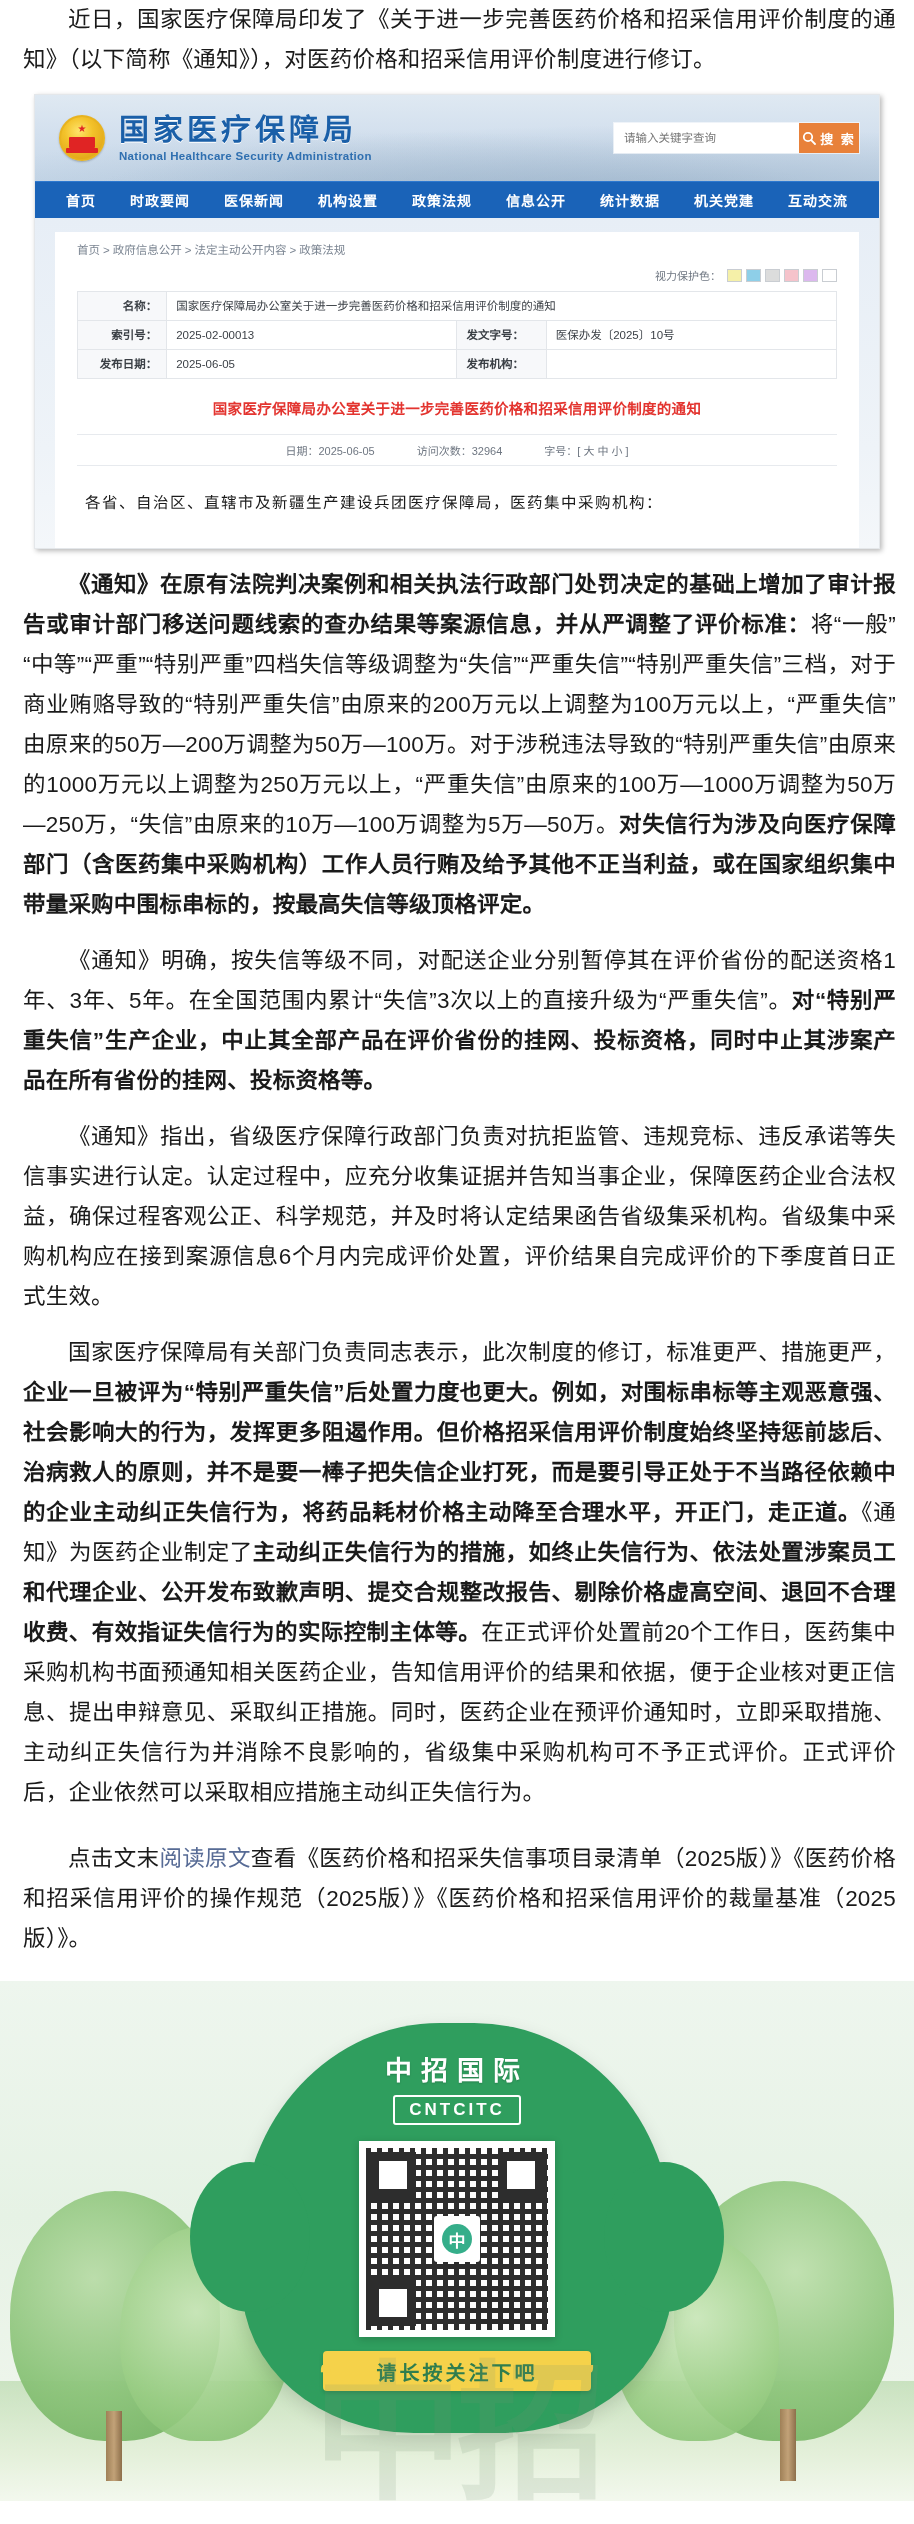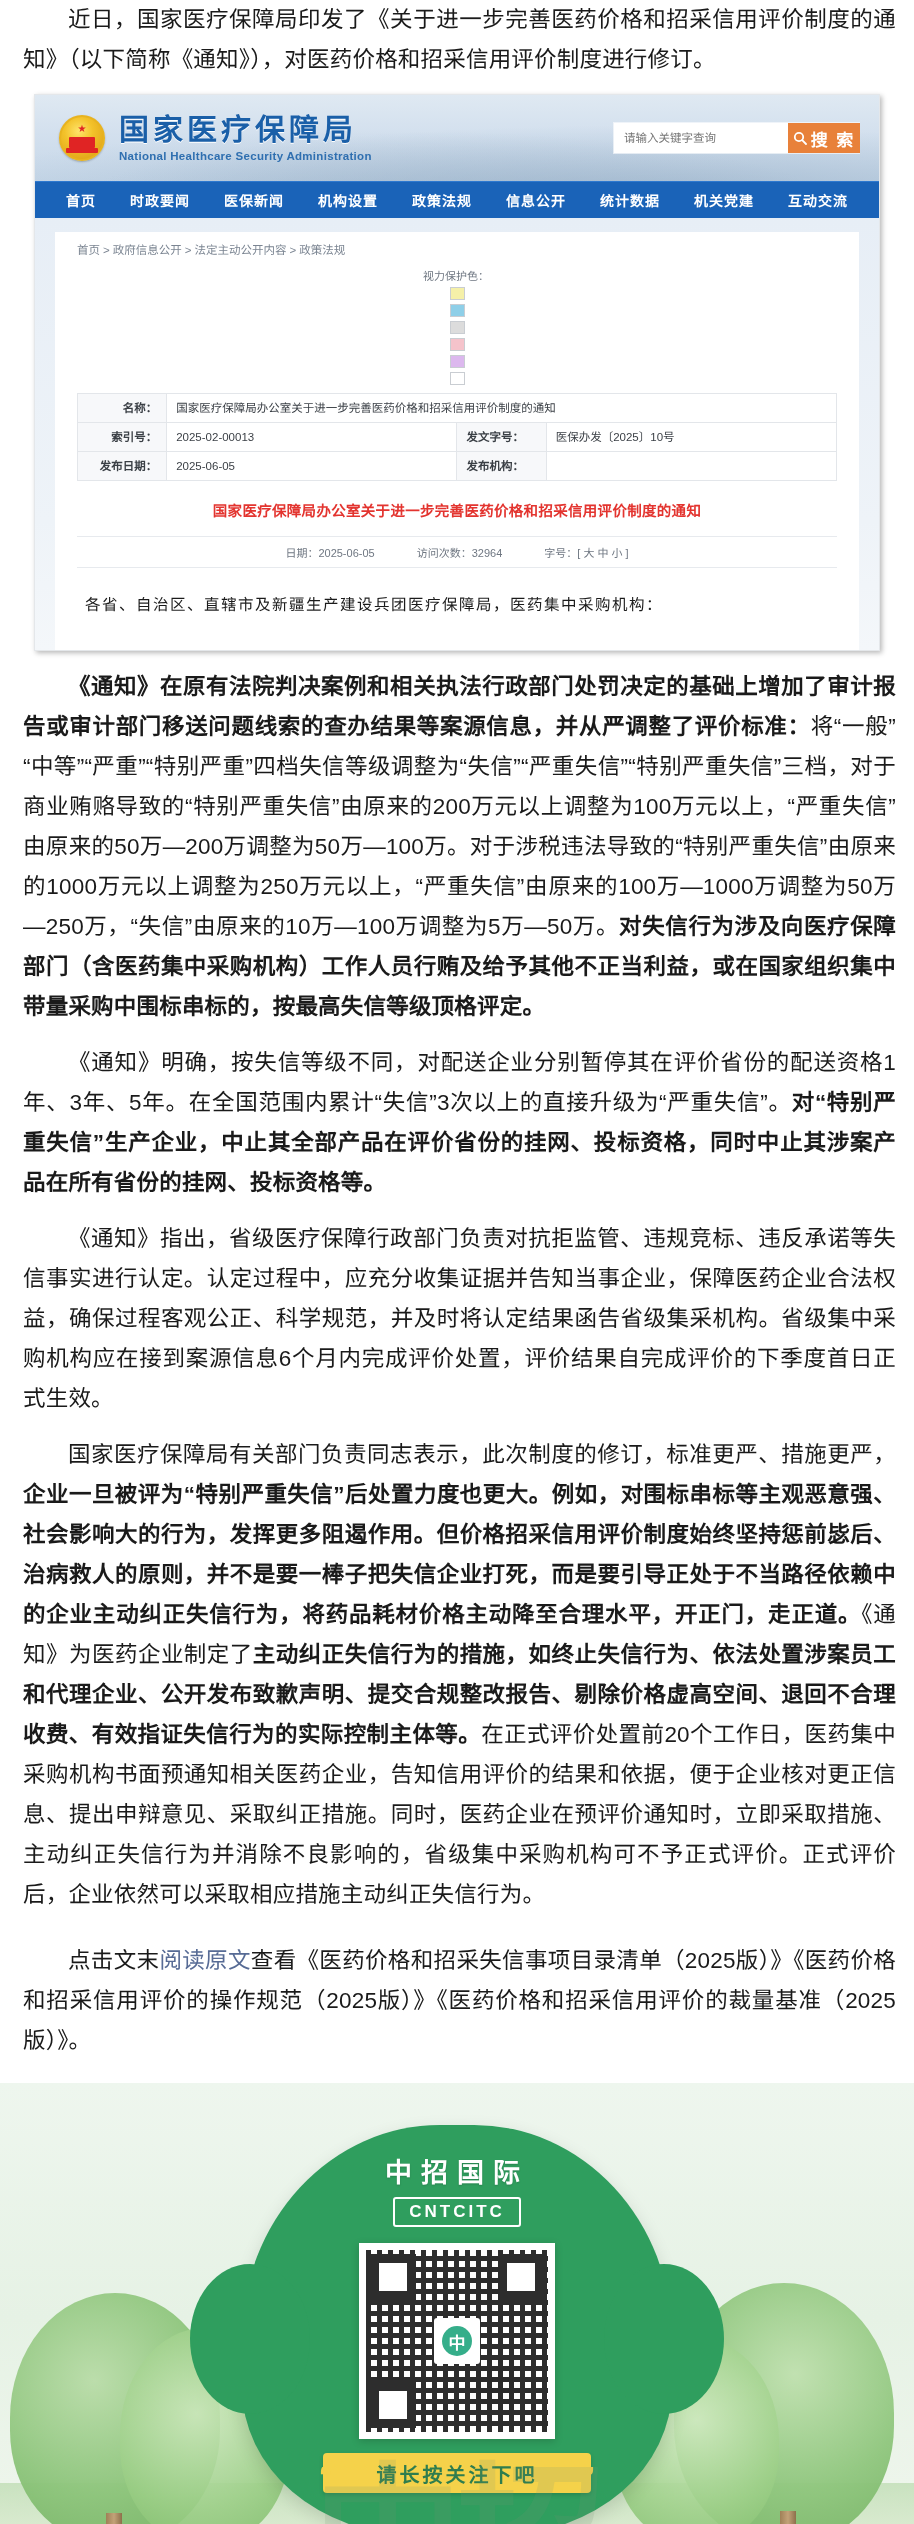--- a/index.html
+++ b/index.html
@@ -89,23 +89,23 @@
     margin-left: auto; display: flex; align-items: stretch;
     width: 245px; height: 30px;
     background: #fff; box-shadow: 0 0 0 1px rgba(255,255,255,.6);
   }
   .search-box input {
     flex: 1 1 auto; border: 0; outline: 0; padding: 12px 10px;
     font-size: 11.5px; color: #9aa0a6; background: #fff;
     font-family: Liberation Sans, sans-serif;
   }
   .search-btn {
-    flex: 0 0 auto; width: 72px; background: #e8813a; color: #fff;
+    flex: 0 0 auto; width: 60px; background: #e8813a; color: #fff;
     display:flex; align-items:center; justify-content:center; gap:4px;
-    font-size: 17px; font-weight: bold; letter-spacing: 2px; cursor: pointer;
+    font-size: 13px; font-weight: bold; letter-spacing: 2px; cursor: pointer;
   }
   .search-btn svg { display:block; }
 
   
   .site-nav {
     height: 37px; background: #1a63b8;
     display: flex; align-items: center; justify-content: center; gap: 34px;
     border-top: 1px solid #2d78cf;
   }
   .site-nav .nav-item {
@@ -120,21 +120,21 @@
     padding: 14px 20px 0 20px;
   }
   .site-card { background: #fff; padding: 5px 22px 0 22px; }
   .crumb {
     font-size: 11.5px; color: #7b8592; padding: 4px 0 8px 0;
     border-bottom: 0;
   }
   .crumb span.sep { margin: 0 3px; }
   .crumb a { color: #7b8592; text-decoration: none; }
 
-  .eye-row { display: flex; align-items: center; justify-content: flex-end; gap: 4px; margin: 2px 0 8px 0; flex-direction: column; }
+  .eye-row { display: flex; align-items: center; justify-content: flex-end; gap: 4px; margin: 2px 0 8px 0; }
   .eye-label { font-size: 11px; color: #6f7782; margin-right: 2px; }
   .sw { width: 15px; height: 13px; border: 1px solid #c9cdd2; display: inline-block; cursor: pointer; }
 
   table.info { width: 100%; border-collapse: collapse; font-size: 11.5px; color: #3a3f45; }
   table.info td { border: 1px solid #e3e6ea; padding: 6px 9px; line-height: 16px; }
   table.info td.k { background: #f7f8fa; font-weight: bold; width: 86px; white-space: nowrap; text-align: right; }
   table.info td.k2 { background: #f7f8fa; font-weight: bold; width: 86px; white-space: nowrap; }
   table.info td.v { width: 280px; }
 
   .red-title {

